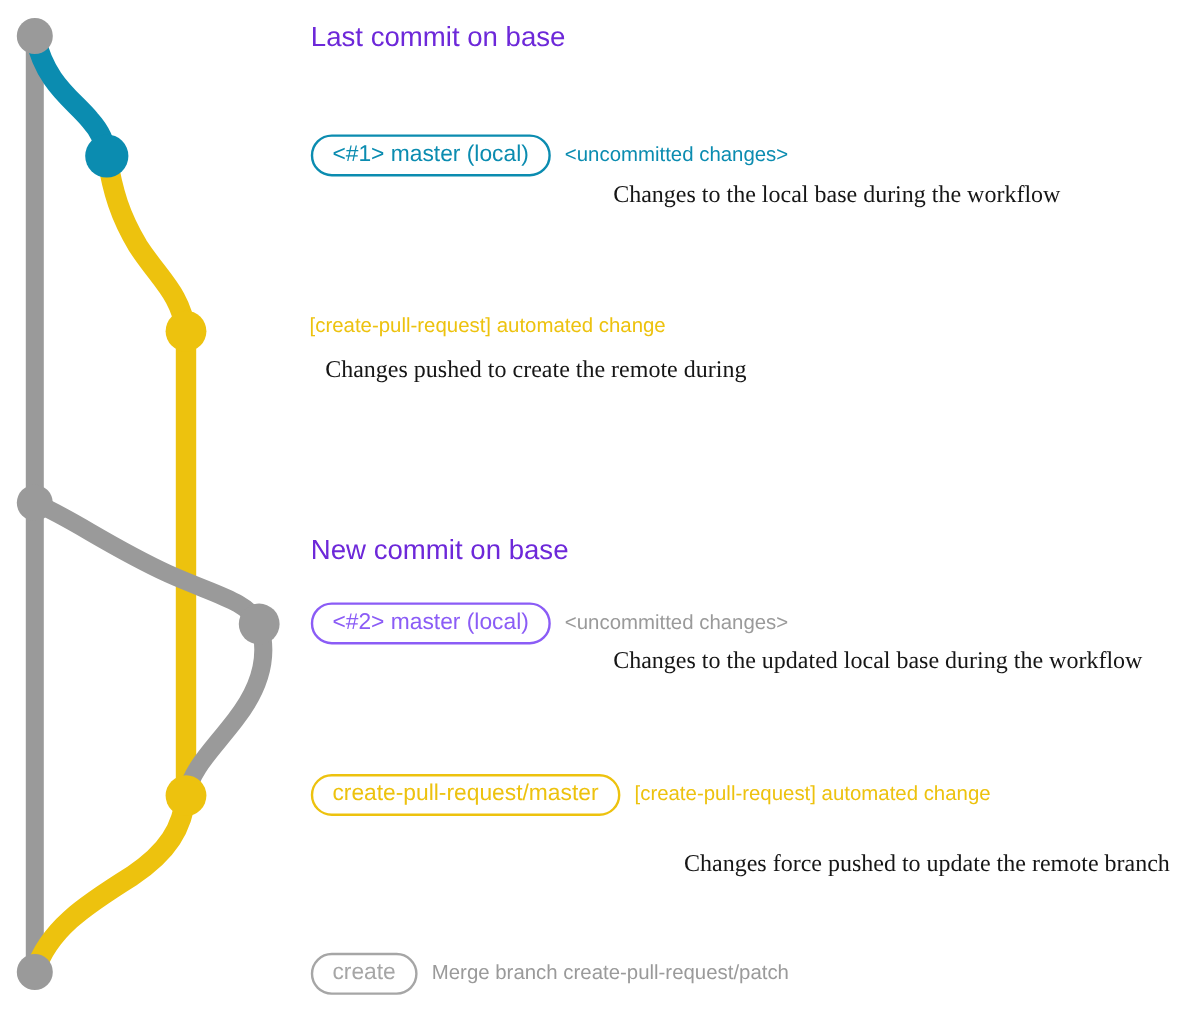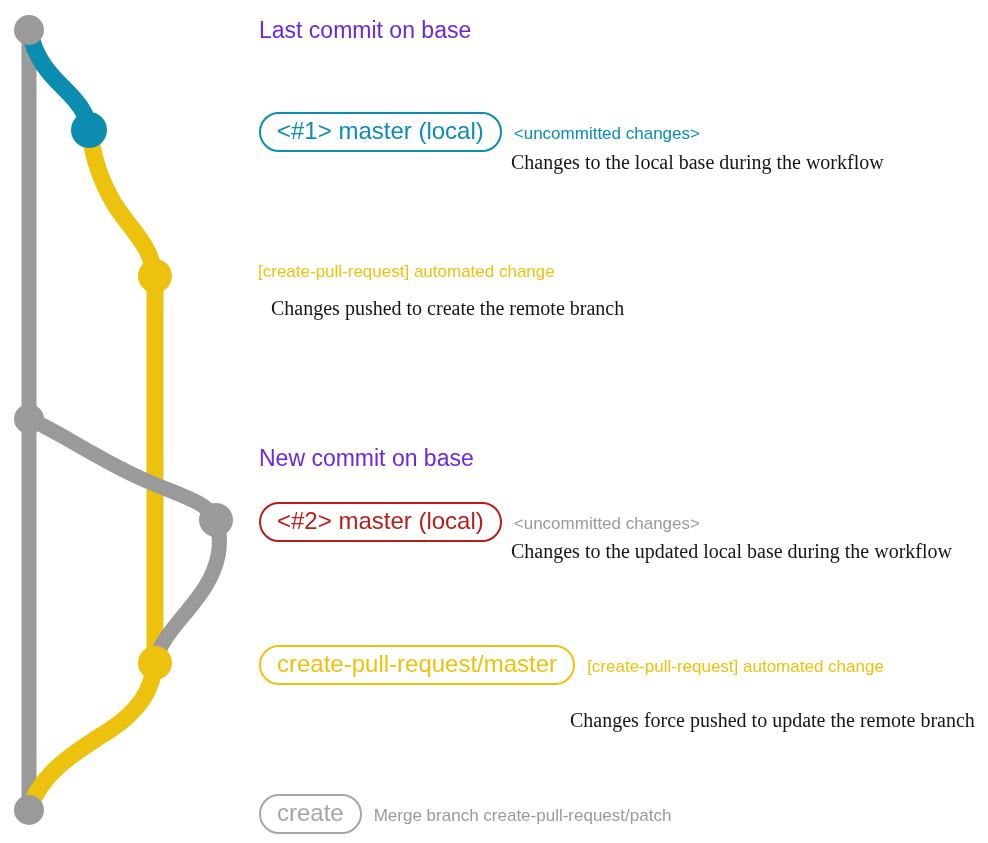--- a/index.html
+++ b/index.html
@@ -31,28 +31,28 @@
     align-items: baseline;
   }
 
   
   .pill {
     display: inline-block;
     border: 2px solid currentColor;
     border-radius: 24px;
     padding: 5px 16px 7px 16px;
     font-family: "Liberation Sans", sans-serif;
-    font-size: 24px;
+    font-size: 19px;
     line-height: 1;
     white-space: nowrap;
     background: #ffffff;
     box-sizing: border-box;
   }
   .pill.teal   { color: #0b8cb0; }
-  .pill.gray   { color: #b91c1c; }
+  .pill.gray   { color: #8b5cf6; }
   .pill.yellow { color: #edc20e; }
   .pill.gray-soft { color: #a6a6a6; }
 
   
   .headline {
     font-family: "Liberation Sans", sans-serif;
     font-size: 17px;
     line-height: 1;
     white-space: nowrap;
   }
@@ -111,21 +111,21 @@
 <div class="note" style="left:259px; top:19px;">Last commit on base</div>
 
 <div class="row" style="left:259px; top:112px;">
   <span class="pill teal">&lt;#1&gt; master (local)</span>
   <span class="pill-gap"></span>
   <span class="headline teal">&lt;uncommitted changes&gt;</span>
 </div>
 <div class="subtext" style="left:511px; top:152px;">Changes to the local base during the workflow</div>
 
 <div class="headline yellow" style="position:absolute; left:258px; top:263px;">[create-pull-request] automated change</div>
-<div class="subtext" style="left:271px; top:298px;">Changes pushed to create the remote branch</div>
+<div class="subtext" style="left:271px; top:298px;">Changes pushed to create the remote during</div>
 
 <div class="note" style="left:259px; top:409px;margin-top:38px;">New commit on base</div>
 
 <div class="row" style="left:259px; top:502px;">
   <span class="pill gray">&lt;#2&gt; master (local)</span>
   <span class="pill-gap"></span>
   <span class="headline gray">&lt;uncommitted changes&gt;</span>
 </div>
 <div class="subtext" style="left:511px; top:541px;">Changes to the updated local base during the workflow</div>
 

